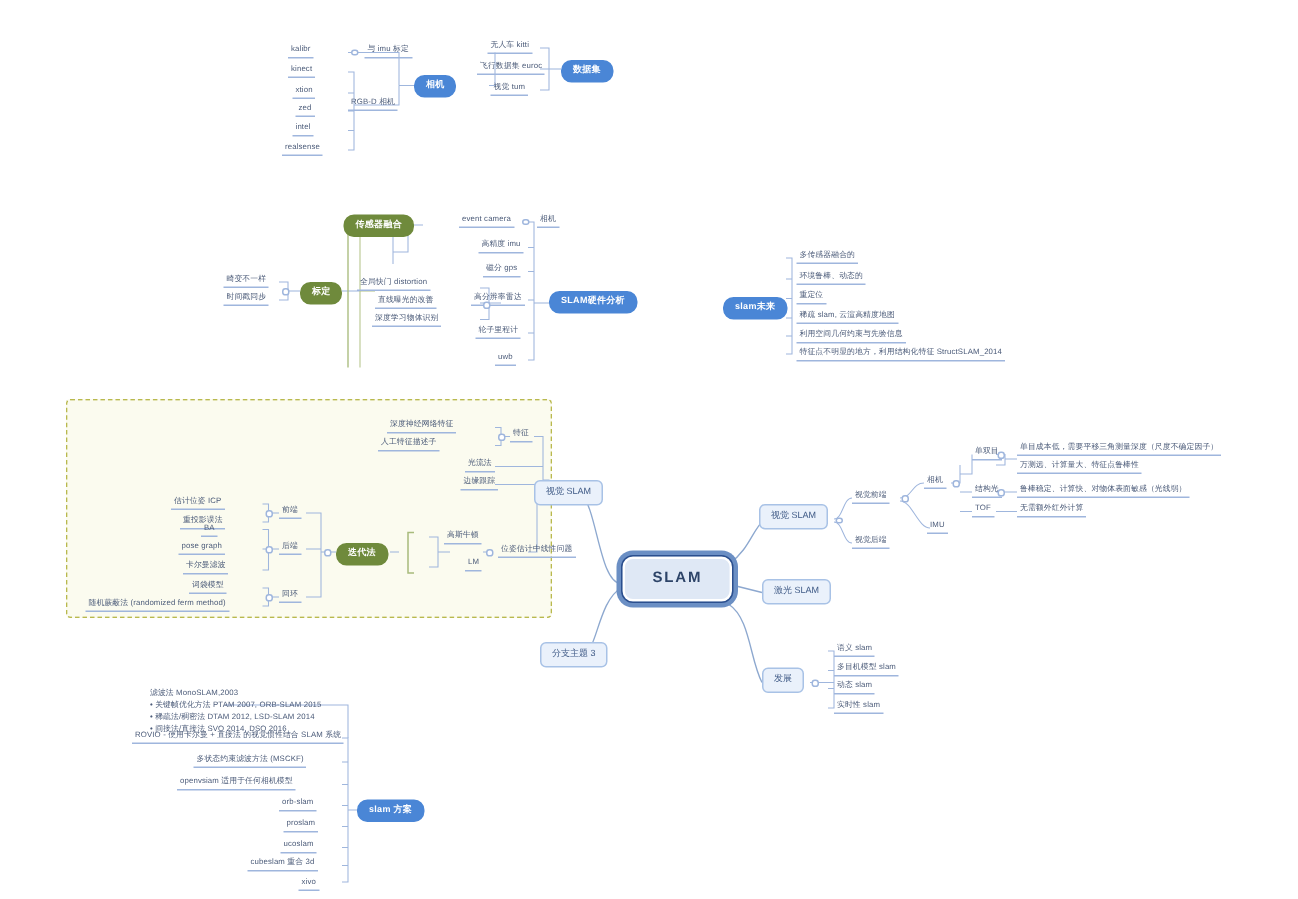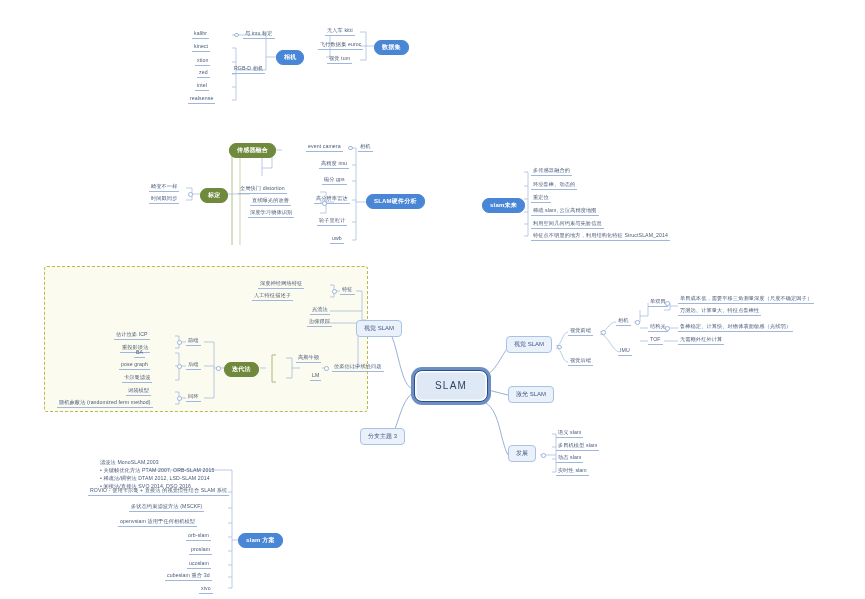--- a/index.html
+++ b/index.html
@@ -315,21 +315,21 @@
   <div class="node pill pill-green" style="left:224px; top:362px;">迭代法</div>
 
   <div class="node leaf" style="left:296px; top:355px;">高斯牛顿</div>
   <div class="node leaf" style="left:310px; top:373px;">LM</div>
   <div class="handle" style="left:324px; top:366px;"></div>
   <div class="node leaf" style="left:332px; top:364px;">位姿估计中线性问题</div>
 
   <div class="node pill-lightblue" style="left:356px; top:320px; position:absolute;">视觉 SLAM</div>
   <div class="node pill-lightblue" style="left:360px; top:428px; position:absolute;">分支主题 3</div>
 
-  <div class="node root" style="left:414px; top:370px;">SLAM</div>
+  <div class="node root" style="left:414px; top:370px;font-weight:bold;">SLAM</div>
 
   <div class="node pill-lightblue" style="left:506px; top:336px; position:absolute;">视觉 SLAM</div>
   <div class="node pill-lightblue" style="left:508px; top:386px; position:absolute;">激光 SLAM</div>
   <div class="node pill-lightblue" style="left:508px; top:445px; position:absolute;">发展</div>
 
   <div class="handle" style="left:557px; top:344.5px;"></div>
   <div class="node leaf" style="left:568px; top:328px;">视觉前端</div>
   <div class="node leaf" style="left:568px; top:358px;">视觉后端</div>
 
   <div class="handle" style="left:601px; top:330px;"></div>

